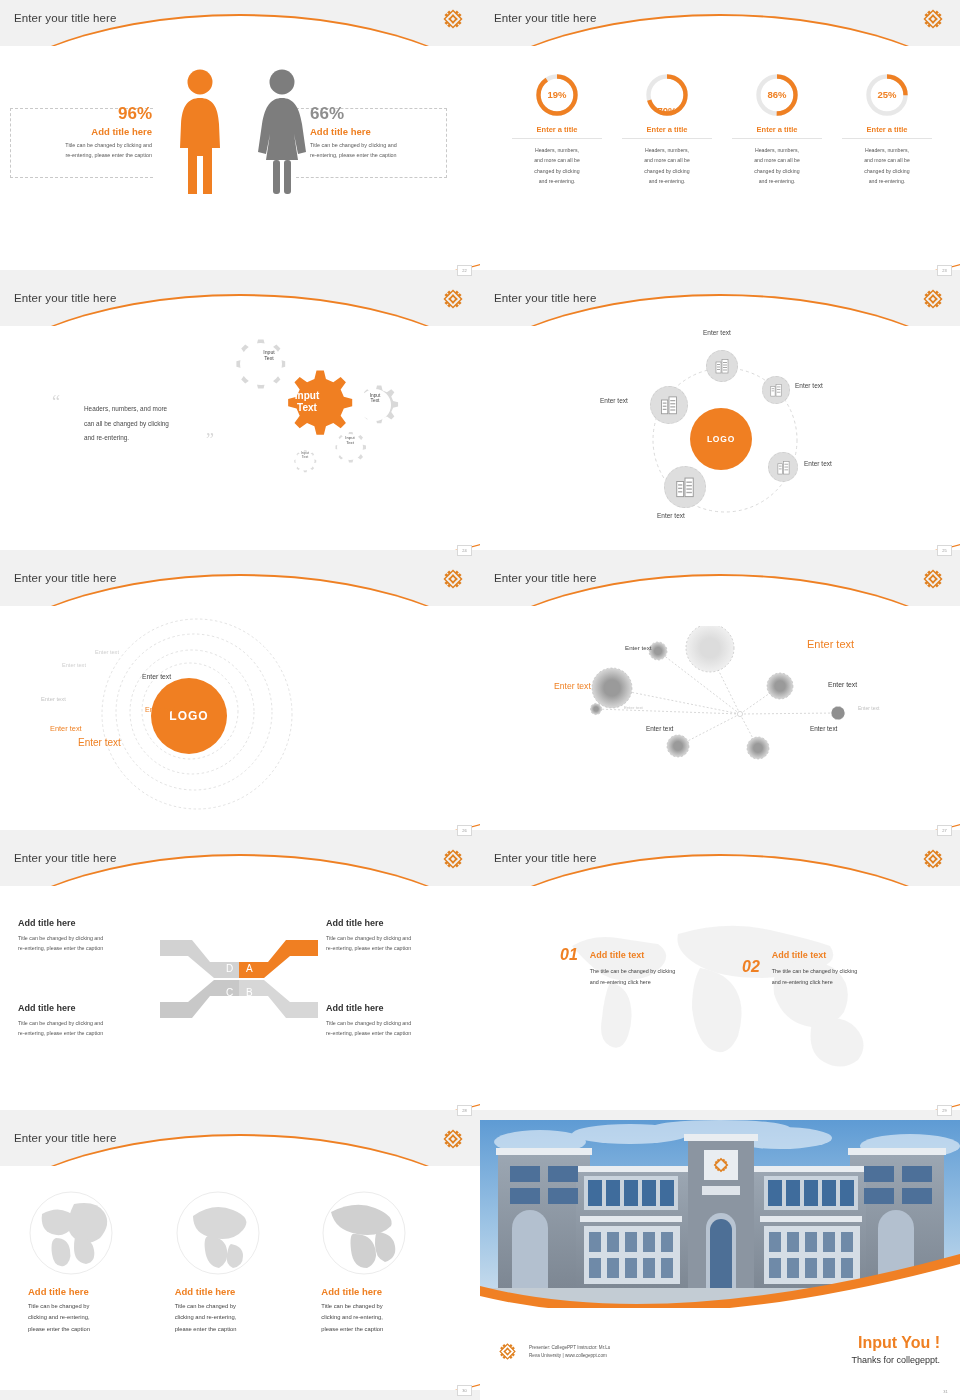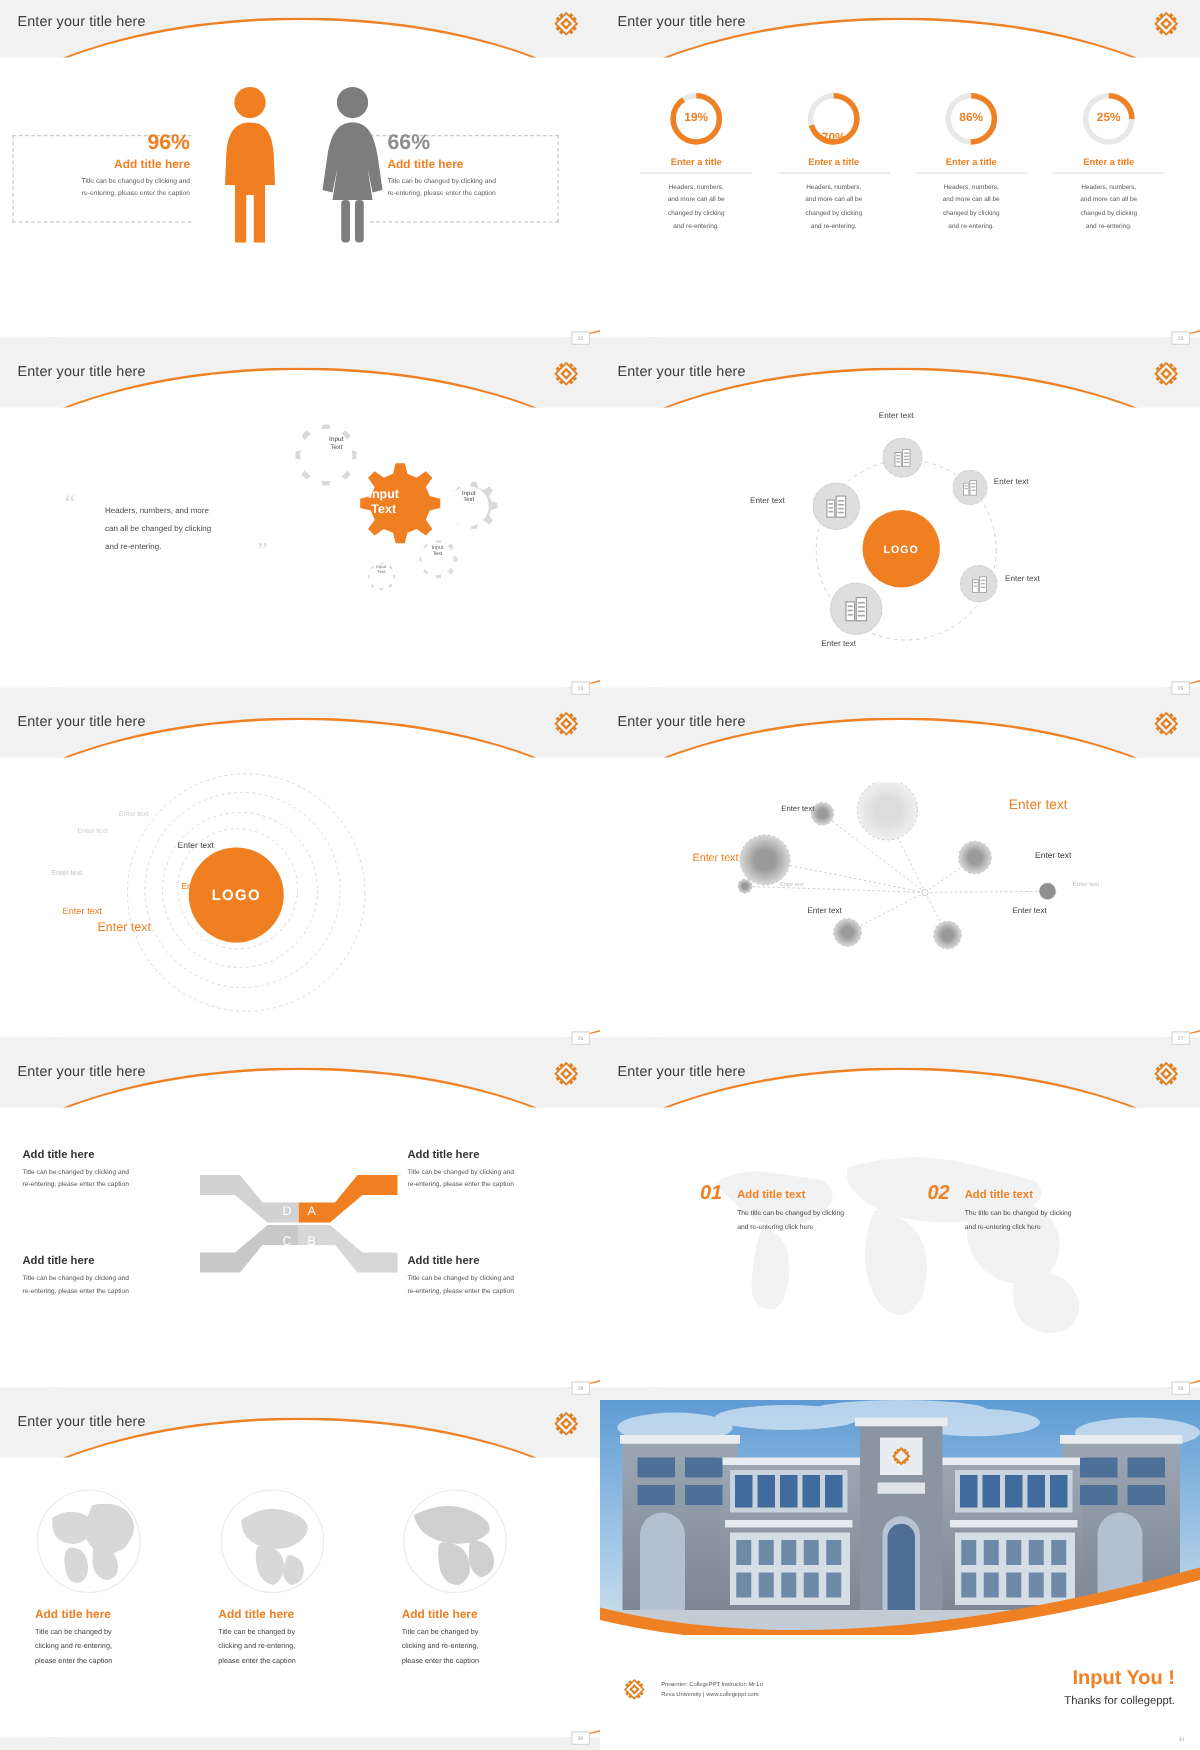--- a/index.html
+++ b/index.html
@@ -680,21 +680,21 @@
       <div style="display:flex;align-items:flex-start;">
         <div class="num01">01</div>
         <div style="margin-left:12px;">
           <div class="ntitle" style="margin-top:4px;">Add title text</div>
           <div class="ncap" style="margin-top:6px;">The title can be changed by clicking</div>
           <div class="ncap">and re-entering click here</div>
         </div>
       </div>
     </div>
     <div style="position:absolute;left:262px;top:60px;">
-      <div style="display:flex;align-items:flex-start;">
+      <div style="display:flex;align-items:center;">
         <div class="num01">02</div>
         <div style="margin-left:12px;">
           <div class="ntitle" style="margin-top:4px;">Add title text</div>
           <div class="ncap" style="margin-top:6px;">The title can be changed by clicking</div>
           <div class="ncap">and re-entering click here</div>
         </div>
       </div>
     </div>
   </div>
   <div class="bot">

